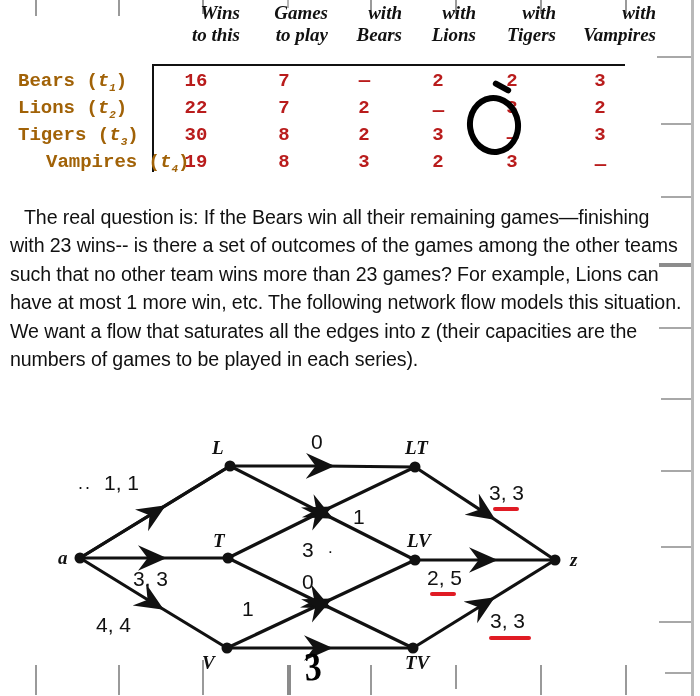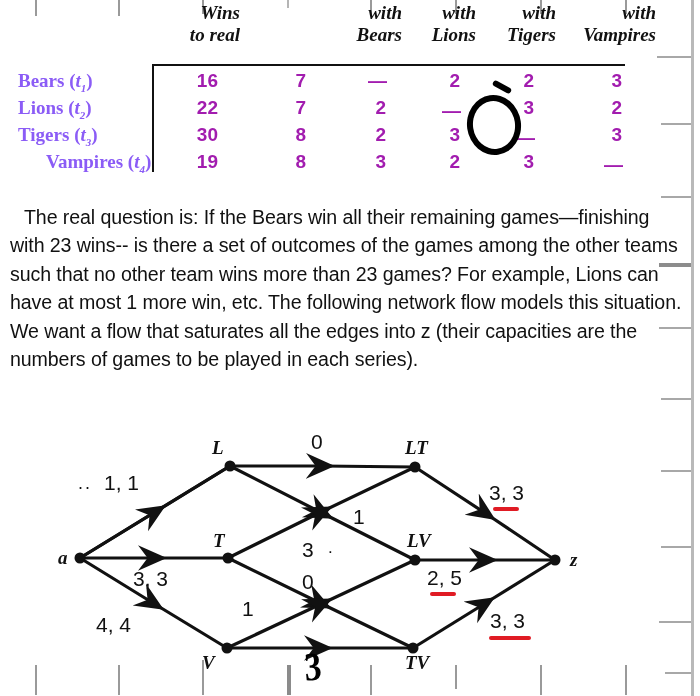--- a/index.html
+++ b/index.html
@@ -25,31 +25,31 @@
     font-family:"Liberation Serif", serif;
     font-style:italic;font-weight:700;
     font-size:19px;line-height:22px;
     text-align:center;
     color:#111;
     white-space:nowrap;
   }
   .thead-cell span{display:block;text-align:right;}
   .rowlabel{
     position:absolute;
-    font-family:Liberation Serif, serif;
+    font-family:Liberation Mono, monospace;
     font-size:19px;font-weight:600;
-    white-space:nowrap;color:#8b5cf6;
+    white-space:nowrap;color:#a16207;
   }
   .rowlabel i{font-style:italic;font-weight:700;}
   .rowlabel sub{font-size:11px;font-style:italic;font-weight:700;}
   .cell{
     position:absolute;
-    font-family:Liberation Sans, sans-serif;
+    font-family:Liberation Mono, monospace;
     font-size:19px;font-weight:600;
-    text-align:right;width:44px;color:#a21caf;
+    text-align:center;width:44px;color:#b91c1c;
   }
   .cell.dash{font-size:19px;letter-spacing:-1px;}
   #table-hrule{position:absolute;left:152px;top:64px;width:473px;height:2.4px;background:#111;}
   #table-vrule{position:absolute;left:152px;top:66px;width:2.2px;height:106px;background:#111;}
 
   
   #hand-circle{
     position:absolute;left:467px;top:95px;
     width:42px;height:48px;
     border:6px solid #000;
@@ -130,21 +130,25 @@
     <div class="ruler-tick-v" style="left:370px;top:665px;height:30px;"></div>
     <div class="ruler-tick-v" style="left:455px;top:665px;height:24px;"></div>
     <div class="ruler-tick-v" style="left:540px;top:665px;height:30px;"></div>
     <div class="ruler-tick-v" style="left:625px;top:665px;height:30px;"></div>
   </div>
 
   <div id="table-wrap">
 
     <div class="thead-cell" style="left:152px;top:2px;width:88px;">
       <span>Wins</span>
-      <span>to real</span>
+      <span>to this</span>
+    </div>
+    <div class="thead-cell" style="left:240px;top:2px;width:88px;">
+      <span>Games</span>
+      <span>to play</span>
     </div>
     <div class="thead-cell" style="left:326px;top:2px;width:76px;">
       <span>with</span>
       <span>Bears</span>
     </div>
     <div class="thead-cell" style="left:400px;top:2px;width:76px;">
       <span>with</span>
       <span>Lions</span>
     </div>
     <div class="thead-cell" style="left:472px;top:2px;width:84px;">

